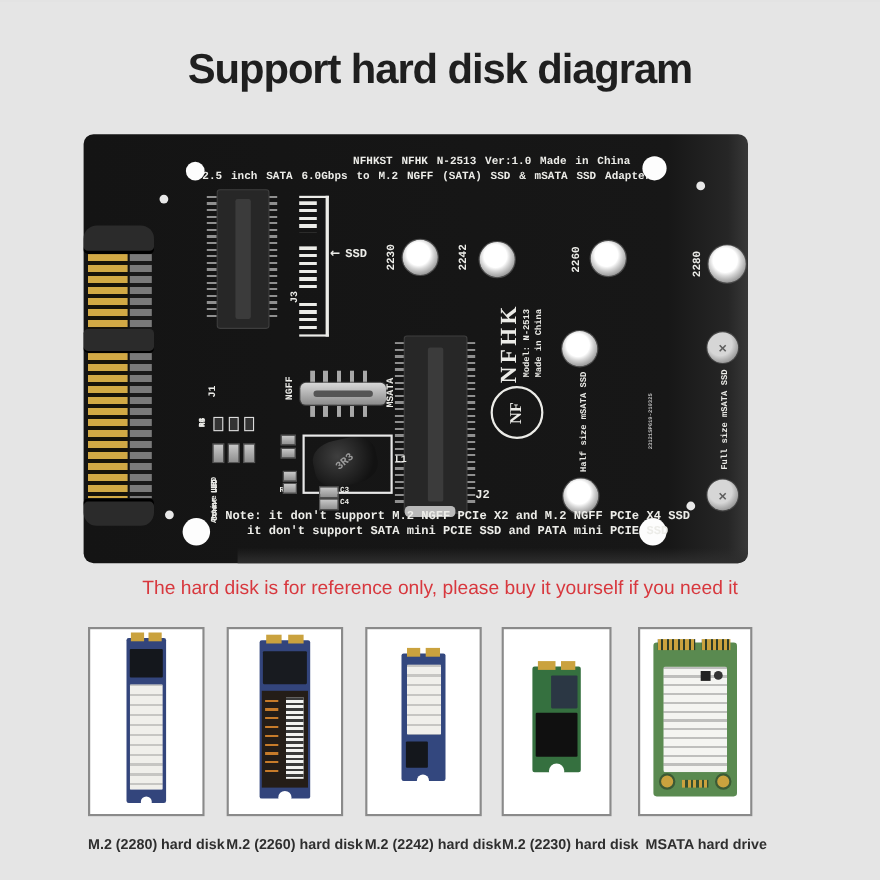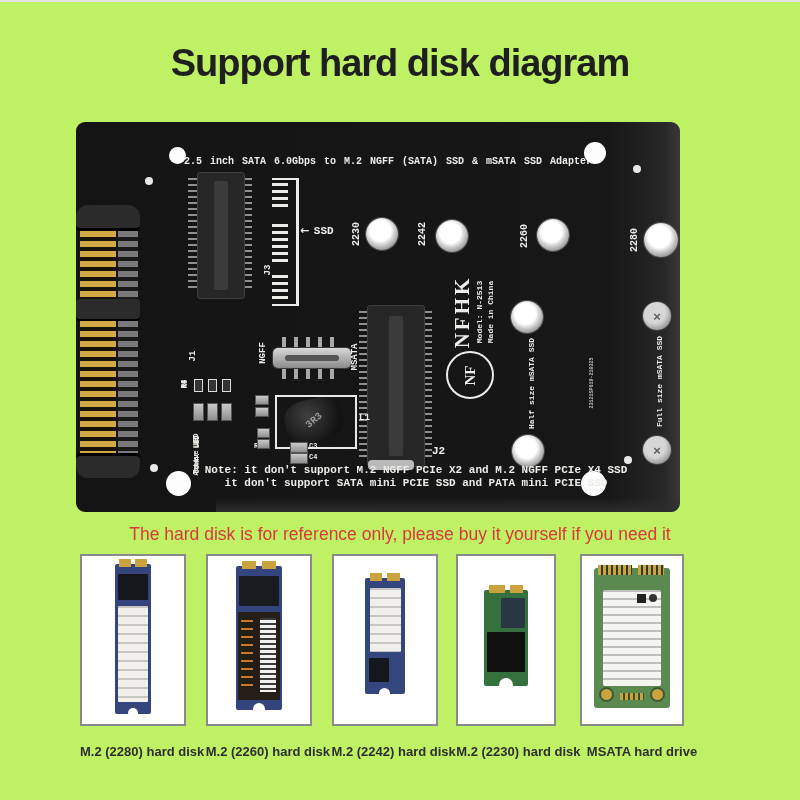--- a/index.html
+++ b/index.html
@@ -1,16 +1,16 @@
 <!DOCTYPE html>
 <html><head>
 <meta charset="utf-8">
 <style>
   html,body{margin:0;padding:0;background:#fff;}
-  .page{position:relative;width:800px;height:800px;background:#bef264;overflow:hidden;
+  .page{position:relative;width:800px;height:800px;background:#e5e5e5;overflow:hidden;
         font-family:"Liberation Sans",sans-serif;}
   .topline{position:absolute;left:0;top:0;width:800px;height:2px;background:#e3e3e3;}
   .title{position:absolute;left:0;top:42px;width:800px;text-align:center;
          font-size:38px;font-weight:700;letter-spacing:-1px;color:#1f1f1f;}
   
   .board{position:absolute;left:76px;top:122px;width:604px;height:390px;
          background:linear-gradient(90deg,#141414 0%,#171717 88%,#262626 97%,#383838 100%);
          border-radius:9px;}
   .silk{color:#ECECE8;font-family:"Liberation Mono",monospace;font-weight:700;}
   .abs{position:absolute;}
@@ -30,41 +30,42 @@
   .teeth{background:repeating-linear-gradient(180deg,#8f8f8f 0 2px,transparent 2px 6px);}
   .legs{background:repeating-linear-gradient(90deg,#a8a8a8 0 4px,transparent 4px 12px);}
   .socket{position:absolute;background:#272727;border:1px solid #3e3e3e;border-radius:3px;}
   .socket-slot{position:absolute;left:50%;transform:translateX(-50%);width:14px;background:#3b3b3b;border-radius:2px;}
   .comp{position:absolute;background:linear-gradient(180deg,#c9c9c9,#8f8f8f);border:1px solid #555;}
   .tinylabel{position:absolute;color:#ECECE8;font-family:"Liberation Mono",monospace;
              font-weight:700;font-size:7px;line-height:8px;}
   
   .warning{position:absolute;left:0;top:524px;width:800px;text-align:center;
            font-size:17.5px;color:#D8383E;}
-  .products{position:absolute;left:80px;top:554px;width:624px;display:flex;justify-content:space-between;}
+  .products{position:absolute;left:80px;top:570px;width:624px;display:flex;justify-content:space-between;}
   .pcol{width:106px;}
   .pcard{position:relative;width:102px;height:168px;border:2px solid #8a8a8a;background:#fff;overflow:hidden;}
   .pcap{margin-top:18px;text-align:center;font-size:13px;font-weight:600;color:#2e2e2e;white-space:nowrap;}
   .stick{position:absolute;border-radius:2px;}
   .goldtab{position:absolute;background:#caa23e;height:8px;}
   .chip{position:absolute;background:#14171c;border-radius:1px;}
   .wlabel{position:absolute;background:#f0efeb;border-radius:1px;
           background-image:repeating-linear-gradient(180deg,rgba(120,120,120,.35) 0 2px,transparent 2px 9px);}
   .barcode{background:#f2f2f0;background-image:repeating-linear-gradient(180deg,#3a3a3a 0 2px,transparent 2px 5px);}
 </style>
 </head>
 <body>
 
 <div class="page">
   <div class="topline"></div>
 
   <div class="title">Support hard disk diagram</div>
 
   <div class="board">
 
+    <div class="abs silk" style="left:371px;top:20px;transform:translateX(-50%);font-size:10px;word-spacing:2px;white-space:nowrap;">NFHKST NFHK N-2513 Ver:1.0 Made in China</div>
     <div class="abs silk" style="left:312px;top:34px;transform:translateX(-50%);font-size:10px;word-spacing:2px;white-space:nowrap;">2.5 inch SATA 6.0Gbps to M.2 NGFF (SATA) SSD &amp; mSATA SSD Adapter</div>
 
     <div class="hole" style="left:93px;top:25px;width:17px;height:17px;"></div>
     <div class="hole" style="left:508px;top:20px;width:22px;height:22px;"></div>
     <div class="hole" style="left:90px;top:349px;width:25px;height:25px;"></div>
     <div class="hole" style="left:505px;top:349px;width:25px;height:25px;"></div>
     <div class="holedot" style="left:69px;top:55px;width:8px;height:8px;"></div>
     <div class="holedot" style="left:557px;top:43px;width:8px;height:8px;"></div>
     <div class="holedot" style="left:74px;top:342px;width:8px;height:8px;"></div>
     <div class="holedot" style="left:548px;top:334px;width:8px;height:8px;"></div>

